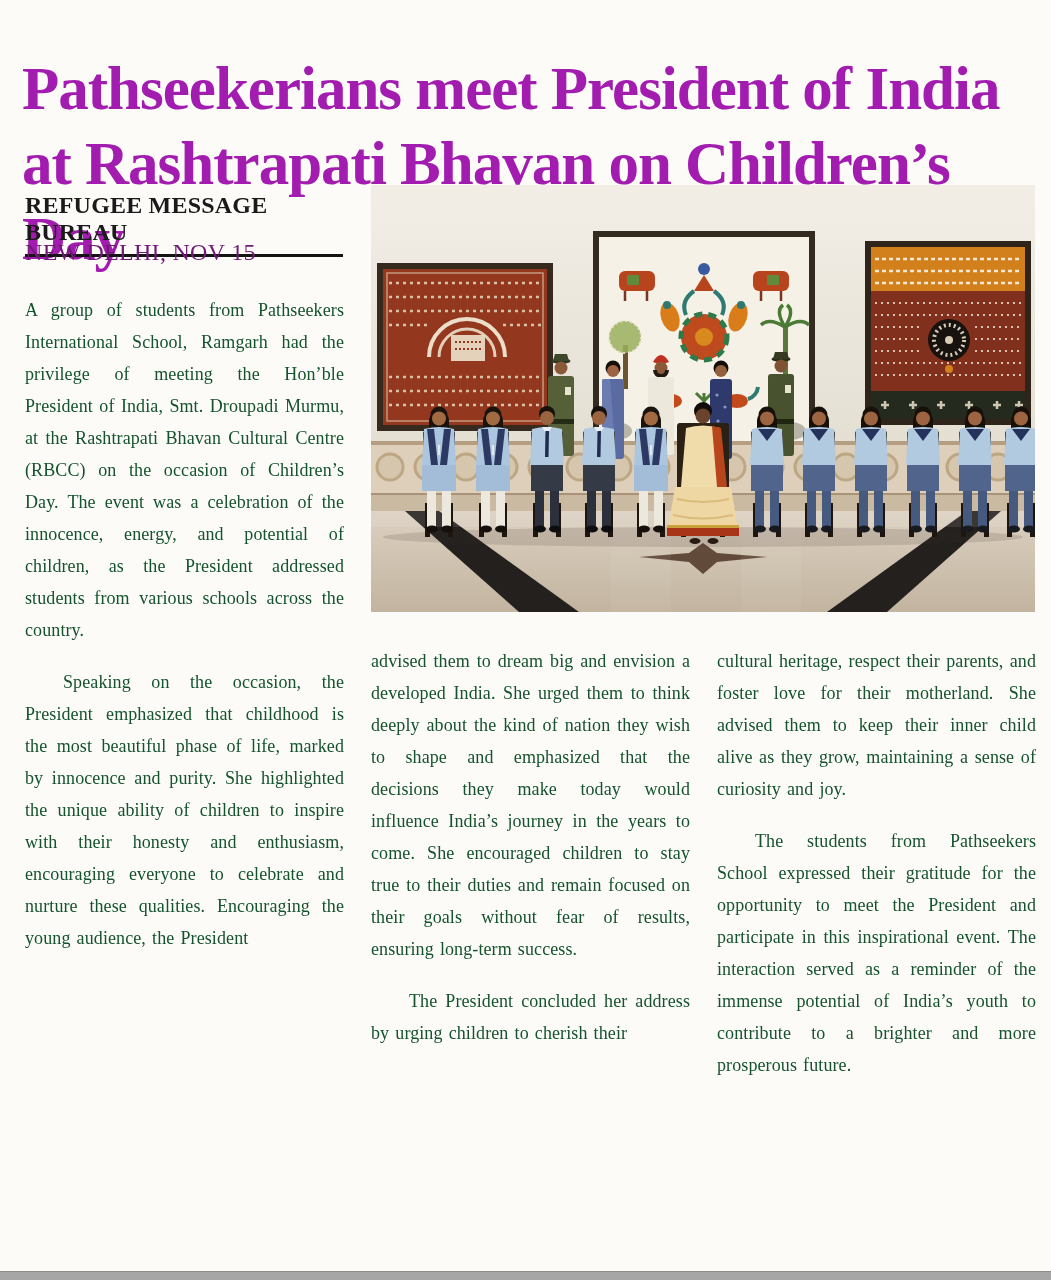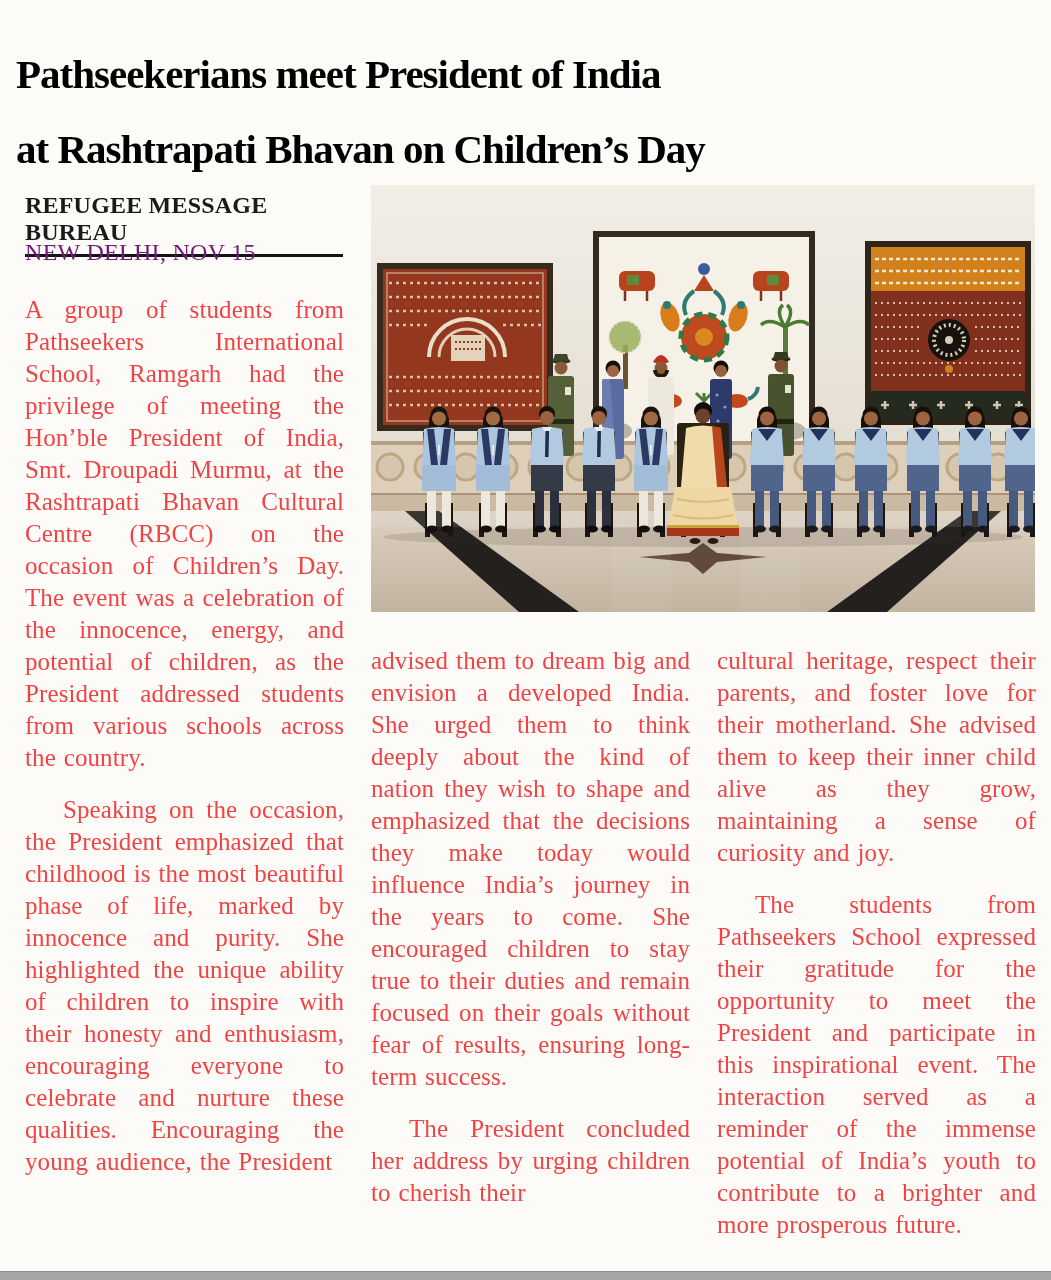--- a/index.html
+++ b/index.html
@@ -2,38 +2,38 @@
 <html lang="en"><head>
 <meta charset="utf-8">
 <style>
   html,body{margin:0;padding:0;background:#ffffff;}
   .page{
     position:relative;width:1051px;height:1280px;margin:0 auto;
     background:#fcfbf8;overflow:hidden;
     font-family:"Liberation Serif","DejaVu Serif",serif;color:#1c1c1c;
   }
   .headline{
-    position:absolute;left:16px;top:10px;width:1014px;
-    font-weight:700;font-size:41px;line-height:75px;letter-spacing:-1px;
-    color:#000000;
+    position:absolute;left:22px;top:10px;width:1014px;
+    font-weight:700;font-size:61px;line-height:75px;letter-spacing:-1px;
+    color:#a21caf;
   }
   .headline span{display:block;}
   .byline{
     position:absolute;left:25px;top:192px;width:318px;
     font-weight:700;font-size:24px;letter-spacing:.2px;color:#1a1a1a;
     border-bottom:3px solid #141414;padding-bottom:8px;
   }
   .dateline{
     position:absolute;left:25px;top:239px;width:318px;
     font-size:24px;color:#701a75;letter-spacing:.3px;
   }
   .col{
     position:absolute;width:319px;
-    font-size:25px;line-height:32px;text-align:justify;
-    color:#ef4444;word-spacing:1.5px;letter-spacing:.1px;
+    font-size:18px;line-height:32px;text-align:justify;
+    color:#14532d;word-spacing:1.5px;letter-spacing:.1px;
   }
   .col p{margin:0;}
   .col p.indent{text-indent:38px;margin-top:20px;}
   #col1{left:25px;top:294px;}
   #col2{left:371px;top:645px;}
   #col3{left:717px;top:645px;}
   .photo{
     position:absolute;left:371px;top:185px;width:664px;height:427px;
     background:#e9e3d7;
   }

